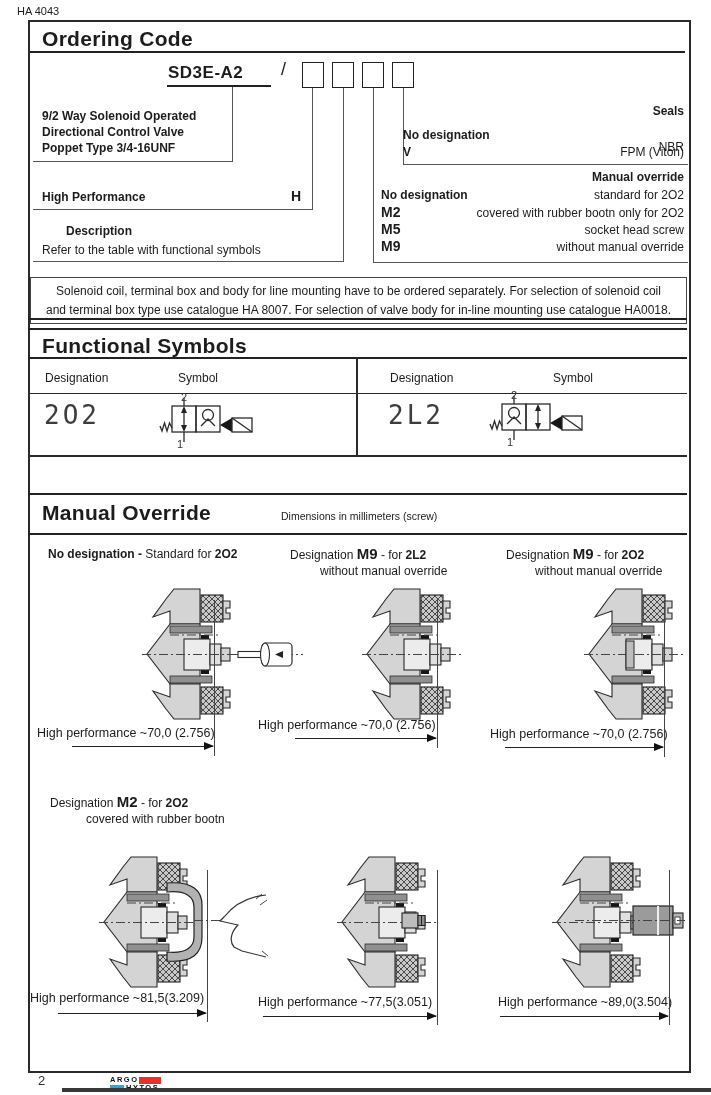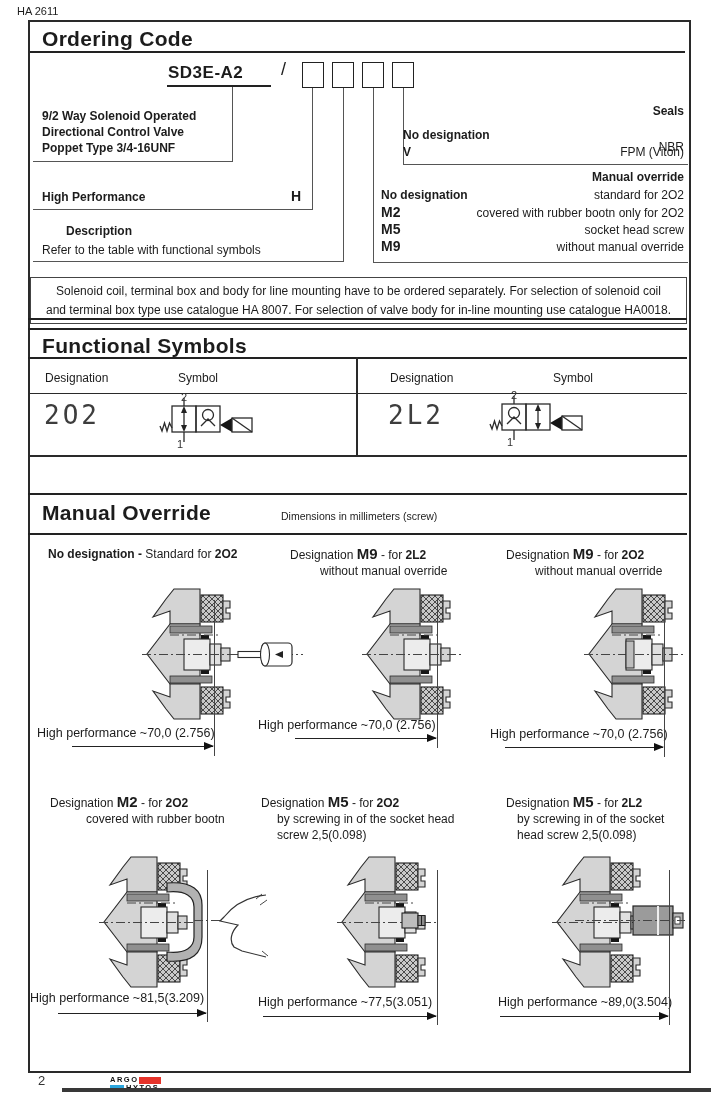--- a/index.html
+++ b/index.html
@@ -63,21 +63,21 @@
         <rect x="61" y="80" width="8" height="7" fill="#161616"></rect>
         <rect x="44" y="52" width="26" height="31" fill="#ececec" stroke="#2b2b2b" stroke-width="1.1"></rect>
         <rect x="70" y="57" width="11" height="21" fill="#e0e0e0" stroke="#2b2b2b" stroke-width="1.1"></rect>
         <rect x="81" y="61" width="9" height="13" fill="#d2d2d2" stroke="#2b2b2b" stroke-width="1.1"></rect>
         <line class="cl" x1="30" y1="48" x2="80" y2="48"></line>
         <line class="cl" x1="2" y1="67.5" x2="104" y2="67.5"></line>
       </symbol>
     </defs>
   </svg>
 
-  <div class="abs t11" style="left:17px;top:5px;">HA 2611</div>
+  <div class="abs t11" style="left:17px;top:5px;">HA 4043</div>
   <div class="abs outer" style="left:28px;top:20px;width:659px;height:1049px;"></div>
 
   <div class="abs sec-title" style="left:42px;top:27px;">Ordering Code</div>
   <div class="abs rule" style="left:30px;top:51px;width:655px;"></div>
 
   <div class="abs b" style="left:168px;top:63px;font-size:17px;letter-spacing:.5px;">SD3E-A2</div>
   <div class="abs" style="left:167px;top:85px;width:104px;height:2px;background:#222;"></div>
   <div class="abs" style="left:281px;top:59px;font-size:18px;">/</div>
   <div class="abs codebox" style="left:302px;top:62px;"></div>
   <div class="abs codebox" style="left:332px;top:62px;"></div>
@@ -247,40 +247,20 @@
 
   <div class="abs cap" style="left:50px;top:794px;">
     <div>
       <span>Designation</span>
       <span class="big">M2</span>
       <span>- for</span>
       <span class="b">2O2</span>
     </div>
     <div style="margin-left:36px;">covered with rubber bootn</div>
   </div>
-  <div class="abs cap" style="left:261px;top:794px;">
-    <div>
-      <span>Designation</span>
-      <span class="big">M5</span>
-      <span>-  for</span>
-      <span class="b">2O2</span>
-    </div>
-    <div style="margin-left:16px;">by screwing in of the socket head</div>
-    <div style="margin-left:16px;">screw 2,5(0.098)</div>
-  </div>
-  <div class="abs cap" style="left:506px;top:794px;">
-    <div>
-      <span>Designation</span>
-      <span class="big">M5</span>
-      <span>- for</span>
-      <span class="b">2L2</span>
-    </div>
-    <div style="margin-left:11px;">by screwing in of the socket</div>
-    <div style="margin-left:11px;">head screw 2,5(0.098)</div>
-  </div>
 
   <svg class="abs" style="left:90px;top:855px;" width="180" height="135" viewBox="0 0 180 135">
     <use href="#valveBody" x="7" y="0" width="110" height="135"></use>
     <path d="M77,28 C103,26 112,36 112,50 L112,82 C112,98 103,108 77,106 L77,97 C96,99 104,92 104,82 L104,52 C104,42 96,35 77,37 Z" fill="#b2b2b2" stroke="#222" stroke-width="1.2"></path>
     <line class="cl" x1="104" y1="65.5" x2="130" y2="65.5"></line>
     <path d="M176,40 C156,42 142,52 134,62 L130,66 L148,70 C141,77 139,86 144,92 L152,96 L176,102" fill="#fff" stroke="#333" stroke-width="1.2"></path>
     <path d="M166,44 l6,-5 M170,50 l7,-5 M172,96 l6,5" stroke="#333" stroke-width="0.9" fill="none"></path>
   </svg>
   <svg class="abs" style="left:330px;top:855px;" width="115" height="135" viewBox="0 0 115 135">
     <use href="#valveBody" x="5" y="0" width="110" height="135"></use>

